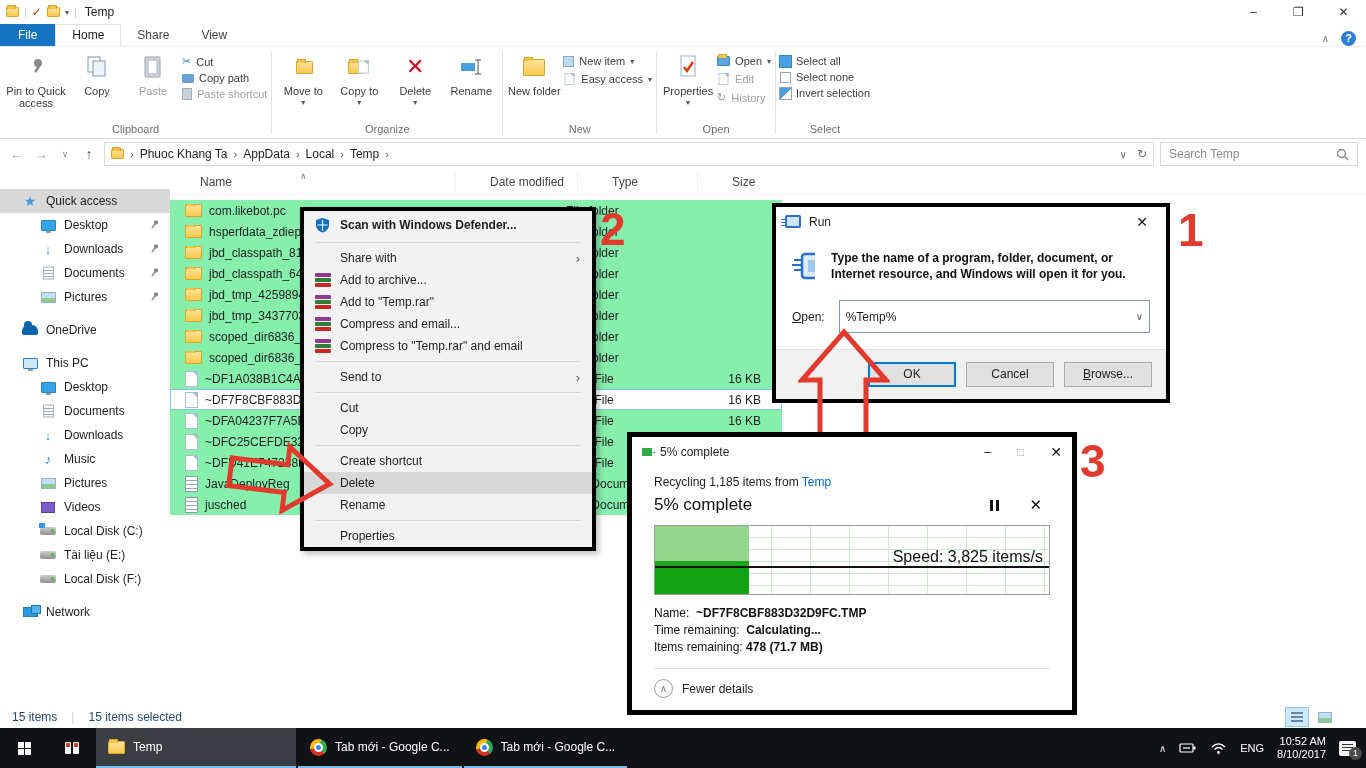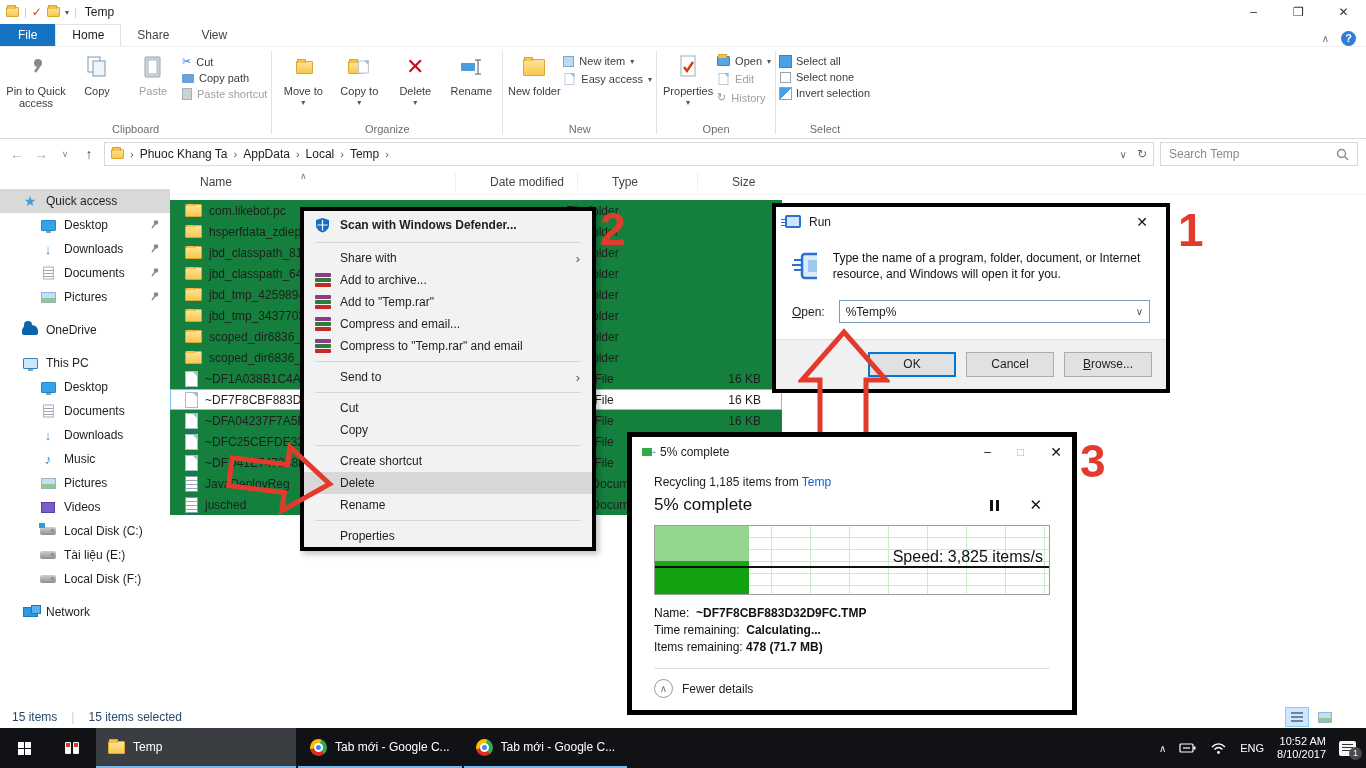--- a/index.html
+++ b/index.html
@@ -86,21 +86,21 @@
   .diskic.c::before { content:""; position:absolute; left:-1px; top:-4px; width:6px; height:5px; background:#2d9ae0; }
   .netic { width:15px; height:10px; background:#2d9ae0; border:1px solid #1c7bbd; position:relative; }
   .netic::before { content:""; position:absolute; right:-4px; top:-3px; width:8px; height:7px; background:#55b2ef; border:1px solid #1c7bbd; }
 
   .content { flex:1; position:relative; }
   .colhead { display:grid; grid-template-columns:273px 122px 120px 85px; padding-left:12px; height:26px; align-items:center; color:#444; border-bottom:1px solid #f5f5f5; }
   .colhead div { padding-left:34px; border-left:1px solid #f0f0f0; height:18px; line-height:18px; }
   .colhead div:first-child { border-left:none; padding-left:18px; }
   .sortch { position:absolute; left:130px; top:2px; color:#777; font-size:9px; }
   .rows { padding-top:5px; }
-  .frow { display:grid; grid-template-columns:273px 122px 120px 85px; height:21px; align-items:center; width:612px; margin-left:0; background:#15803d; border:1px solid transparent; }
+  .frow { display:grid; grid-template-columns:273px 122px 120px 85px; height:21px; align-items:center; width:612px; margin-left:0; background:#86efac; border:1px solid transparent; }
   .frow.focus { background:#fff; border:1px solid #7fc1f0; }
   .frow .nm { display:flex; align-items:center; gap:7px; padding-left:14px; white-space:nowrap; overflow:hidden; }
   .frow .ty { color:#1e1e1e; }
   .frow .sz { text-align:right; padding-right:10px; color:#1e1e1e; }
 
   
   .statusbar { height:22px; display:flex; align-items:center; padding:0 12px; gap:14px; color:#26486b; font-size:12px; background:#fff; position:relative; }
   .statusbar .d { color:#cfcfcf; }
   .viewtg { position:absolute; right:30px; display:flex; gap:6px; }
   .vt { width:22px; height:18px; display:flex; align-items:center; justify-content:center; }
@@ -140,25 +140,25 @@
   .msep { height:1px; background:#d7d7d7; margin:4px 11px; }
   .mi .noic { width:17px; }
 
   
   .run { left:772px; top:203px; width:398px; border:4px solid #000; background:#fff; z-index:20; }
   .rtitle { height:29px; display:flex; align-items:center; padding:0 9px; gap:8px; }
   .rtitle .x { margin-left:auto; font-size:14px; color:#111; width:30px; text-align:center; }
   .runico { width:16px; height:13px; border:2px solid #2a6fd3; border-radius:2px; position:relative; background:#cfe3fa; }
   .runico::before { content:""; position:absolute; left:-6px; top:2px; width:4px; height:1px; background:#2a6fd3; box-shadow:0 3px 0 #2a6fd3,0 6px 0 #2a6fd3; }
   .rbody { padding:14px 16px 12px; display:flex; gap:16px; }
-  .rmsg { font-size:12px; line-height:16px; color:#111; }
+  .rmsg { font-size:12px; line-height:16px; color:#111;font-weight:bold; }
   .ropen { display:flex; align-items:center; padding:4px 16px 16px; gap:14px; }
   .accel { display:inline-block; }
   .accel::first-letter { text-decoration:underline; }
-  .combo { flex:1; height:23px; border:1px solid #7a9cbf; display:flex; align-items:center; padding:0 6px; gap:4px; }
+  .combo { flex:1; height:33px; border:1px solid #7a9cbf; display:flex; align-items:center; padding:0 6px; gap:4px; }
   .combo .val { flex:1; }
   .combo .dd { color:#555; font-size:10px; }
   .rfoot { background:#f0f0f0; border-top:1px solid #dfdfdf; padding:12px 14px; display:flex; justify-content:flex-end; gap:10px; }
   .wbtn { width:88px; height:25px; background:#e1e1e1; border:1px solid #adadad; text-align:center; line-height:23px; font-size:12px; }
   .wbtn.def { border:2px solid #0078d7; line-height:21px; }
 
   
   .prog { left:627px; top:432px; width:450px; border:5px solid #000; background:#fff; z-index:30; }
   .ptitle { height:30px; display:flex; align-items:center; padding:0 10px; gap:8px; }
   .ptitle .caps { margin-left:auto; display:flex; gap:26px; align-items:center; color:#111; }

